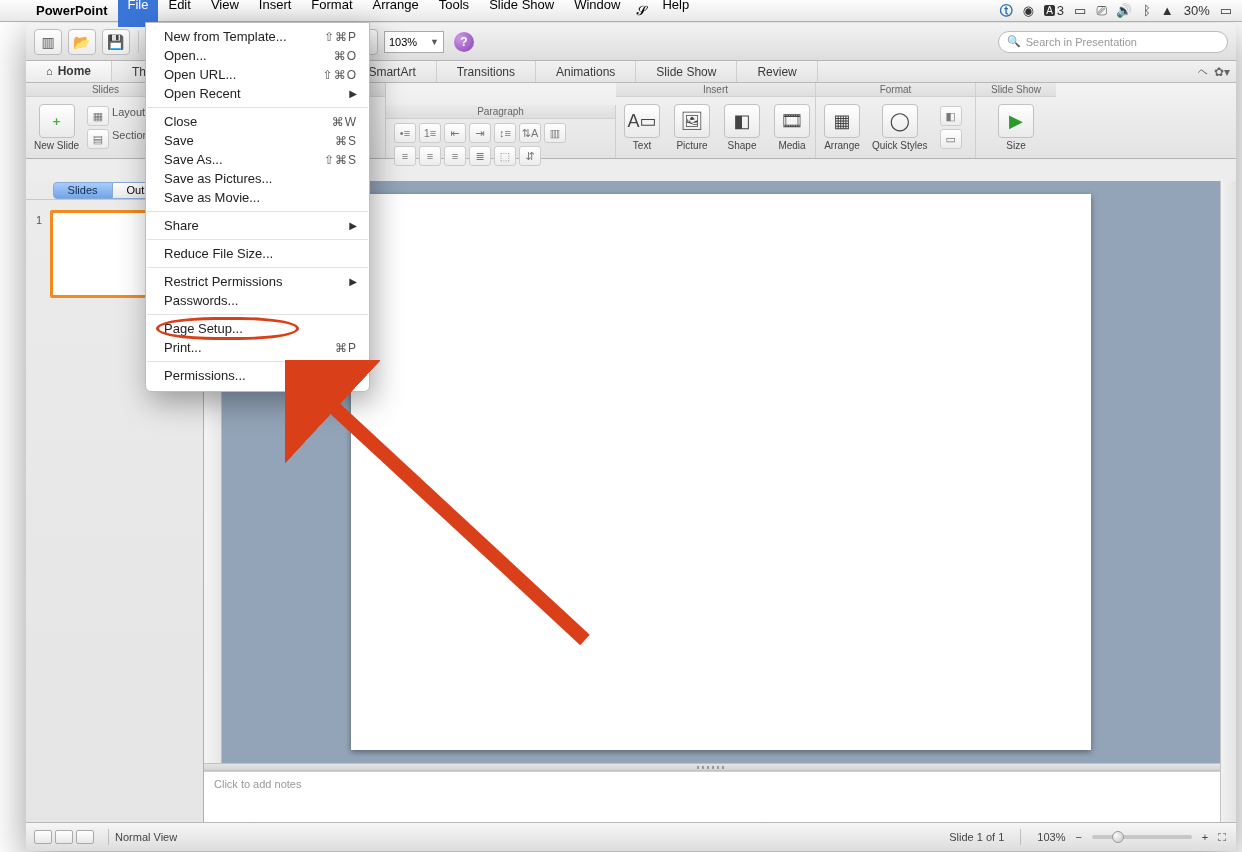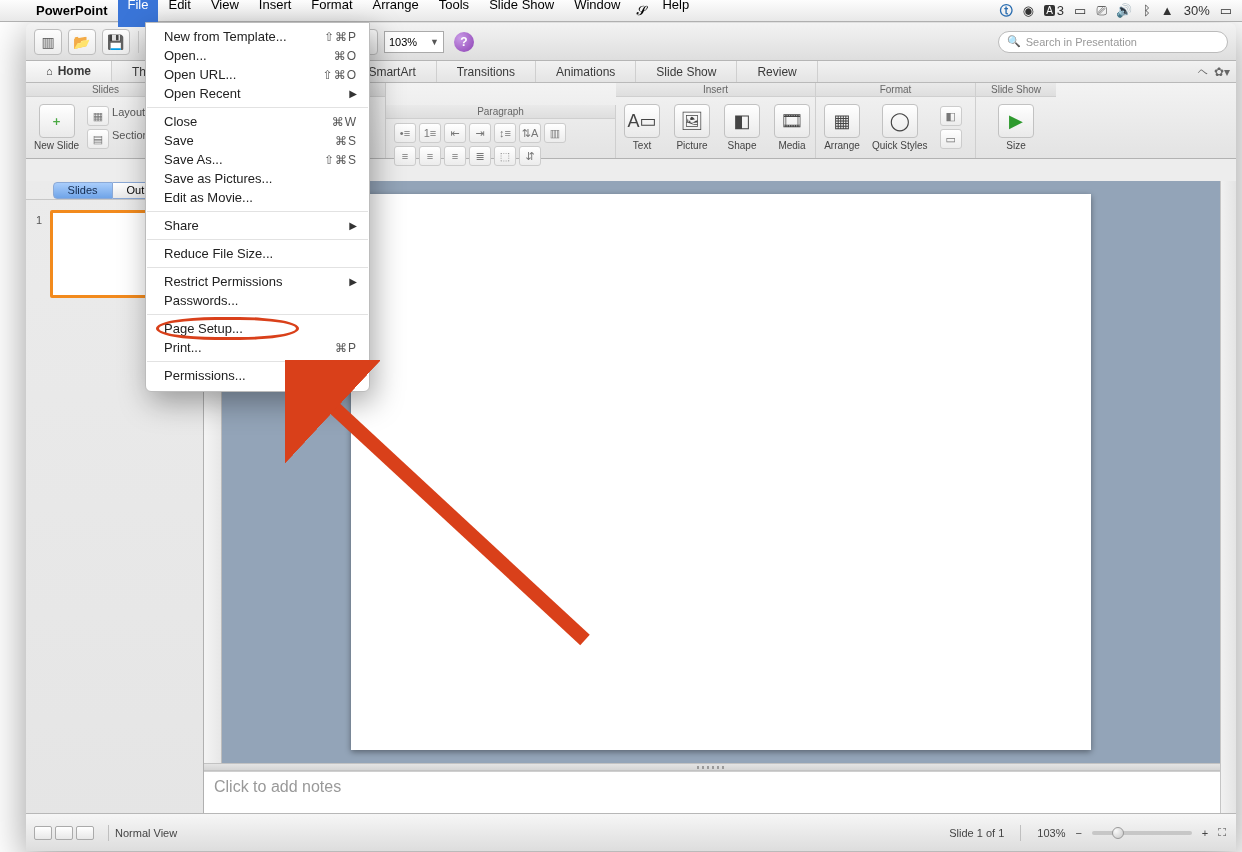--- a/index.html
+++ b/index.html
@@ -68,25 +68,25 @@
 .thumbitem .num { font-size:11px; color:#555; margin-top:4px;}
 .thumbitem .thumb { width:120px; height:88px; background:#fff; border:3px solid #f28a1d; border-radius:2px;}
 
 
 .mainarea { flex:1; display:flex; flex-direction:column;}
 .canvaswrap { flex:1; background:#93a4b8; display:flex; align-items:center; justify-content:center; position:relative;}
 .canvaswrap .vruler{ position:absolute; left:0; top:0; bottom:0; width:18px; background:linear-gradient(90deg,#f4f4f4,#e7e7e7); border-right:1px solid #bdbdbd;}
 .slide { width:740px; height:556px; background:#fff; box-shadow:0 2px 6px rgba(0,0,0,.4); margin-left:18px;}
 .splitgrip { height:8px; background:linear-gradient(#e4e4e4,#d5d5d5); border-top:1px solid #c2c2c2; border-bottom:1px solid #c2c2c2; display:flex; align-items:center; justify-content:center;}
 .splitgrip .dots{ width:30px; height:3px; background:repeating-linear-gradient(90deg,#9a9a9a 0 2px, transparent 2px 5px);}
-.notes { height:58px; background:#fff; border-top:1px solid #cfcfcf; padding:6px 10px; font-size:16px; color:#999;}
+.notes { height:58px; background:#fff; border-top:1px solid #cfcfcf; padding:6px 10px; font-size:11px; color:#999;}
 .vscroll { width:16px; background:linear-gradient(90deg,#f1f1f1,#e4e4e4); border-left:1px solid #c5c5c5;}
 
 
-.statusbar { position:absolute; left:0; right:0; bottom:0; height:38px; background:linear-gradient(#f6f6f6,#dddddd); border-top:1px solid #b7b7b7; display:flex; align-items:center; font-size:11px; color:#444;}
+.statusbar { position:absolute; left:0; right:0; bottom:0; height:29px; background:linear-gradient(#f6f6f6,#dddddd); border-top:1px solid #b7b7b7; display:flex; align-items:center; font-size:11px; color:#444;}
 .statusbar .viewbtns { display:flex; gap:3px; padding:0 8px;}
 .statusbar .viewbtns .vb{ width:18px; height:14px; border:1px solid #aaa; border-radius:2px; background:linear-gradient(#fff,#e8e8e8);}
 .statusbar .sep{ width:1px; height:16px; background:#bfbfbf; margin:0 6px;}
 .statusbar .right { margin-left:auto; display:flex; align-items:center; gap:10px; padding-right:10px;}
 .statusbar .slider { width:100px; height:4px; background:#c7c7c7; border-radius:2px; position:relative;}
 .statusbar .slider .knob{ position:absolute; left:20px; top:-4px; width:12px; height:12px; border-radius:50%; background:radial-gradient(circle at 30% 30%,#fafafa,#c7c7c7); border:1px solid #999;}
 
 
 .dropdown { position:absolute; top:22px; left:145px; width:225px; background:#fff; border:1px solid #bcbcbc; border-radius:0 0 6px 6px; box-shadow: 4px 10px 30px rgba(0,0,0,.35); z-index:200; padding:4px 0 6px 0;}
 .dd-item { display:flex; align-items:center; height:19px; padding:0 12px 0 18px; font-size:13px; color:#222; position:relative;}
@@ -162,21 +162,21 @@
       <span class="sc">⌘S</span>
     </div>
     <div class="dd-item">
       <span>Save As...</span>
       <span class="sc">⇧⌘S</span>
     </div>
     <div class="dd-item">
       <span>Save as Pictures...</span>
     </div>
     <div class="dd-item">
-      <span>Edit as Movie...</span>
+      <span>Save as Movie...</span>
     </div>
     <div class="dd-sep"></div>
     <div class="dd-item">
       <span>Share</span>
       <span class="sub">▶</span>
     </div>
     <div class="dd-sep"></div>
     <div class="dd-item">
       <span>Reduce File Size...</span>
     </div>

